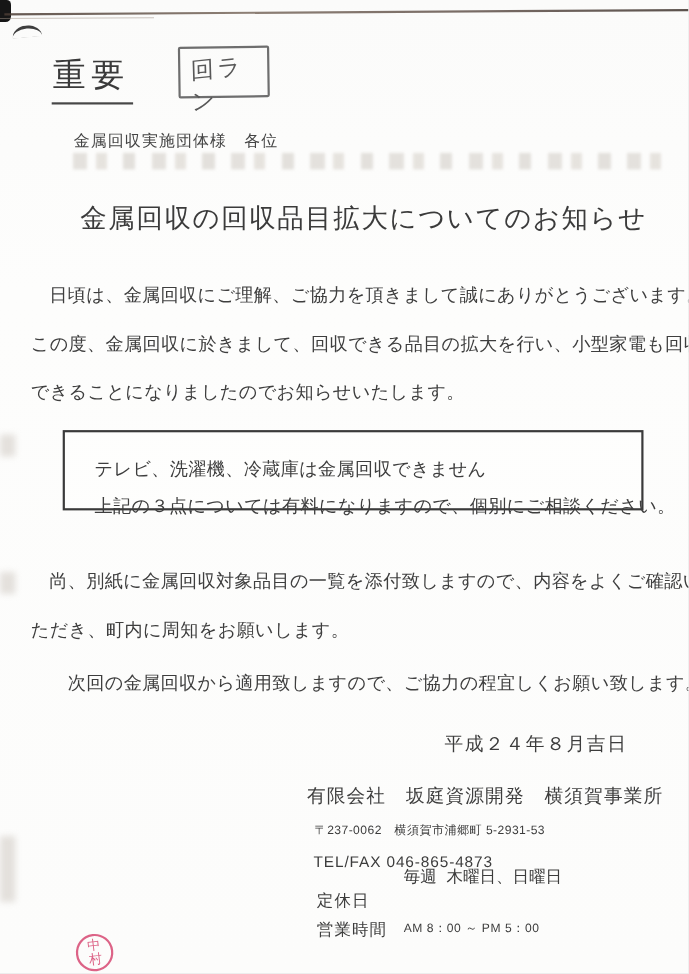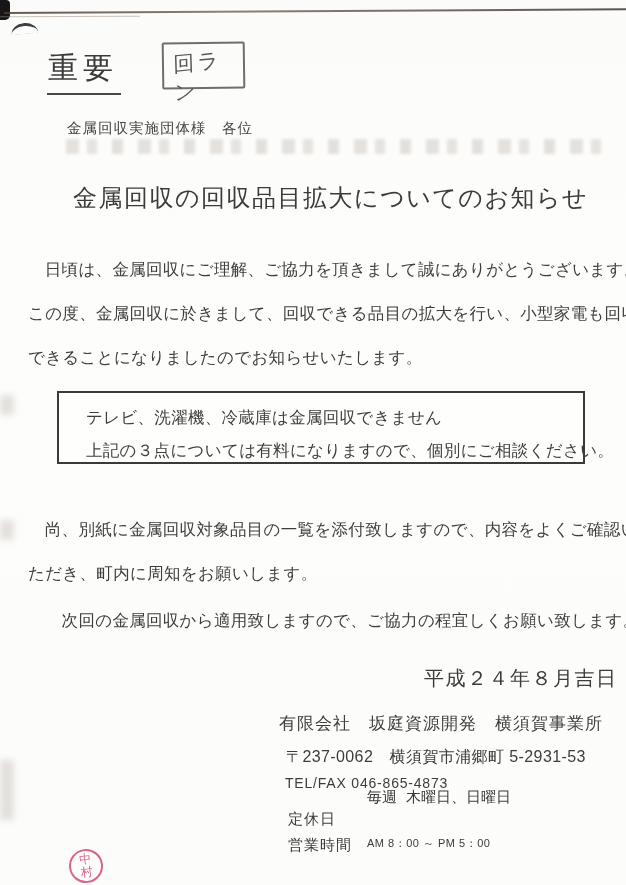--- a/index.html
+++ b/index.html
@@ -53,28 +53,28 @@
   .recipient { left:67px; top:119px; font-size:14.5px; letter-spacing:1px; color:#454545; }
   .title { left:73px; top:182px; font-size:24px; letter-spacing:1.5px; color:#3b3b3b; }
 
   
   .bodyline { font-size:16.5px; letter-spacing:0.3px; color:#3e3e3e; white-space:pre; }
   .p1 { left:28px; top:247px; line-height:44px; }
   .notice-box {
     left:57px; top:391px; width:524px; height:69px;
     border:2px solid #3a3a3a; background:rgba(255,255,255,0.4);
   }
-  .notice-inner { padding:8px 0 0 27px; line-height:33px; }
+  .notice-inner { padding:18px 0 0 27px; line-height:33px; }
   .p2 { left:28px; top:507px; line-height:44px; }
   .p3 { left:28px; top:610px; }
-  .date { left:424px; top:665px; font-size:20px; letter-spacing:1.5px; }
+  .date { left:404px; top:665px; font-size:17px; letter-spacing:1.5px; }
 
   
   .company { left:279px; top:712px; font-size:17px; letter-spacing:1px; color:#3e3e3e; }
-  .address { left:286px; top:747px; font-size:16px; letter-spacing:0.4px; }
+  .address { left:286px; top:747px; font-size:11px; letter-spacing:0.4px; }
   .telfax  { left:285px; top:775px; font-size:14px; letter-spacing:0.8px;text-align:center; }
   .row-label { font-size:15px; letter-spacing:1px; }
   .closed-label { left:288px; top:810px; }
   .closed-value { left:367px; top:788px; font-size:15px;font-family:Liberation Mono, monospace; }
   .hours-label  { left:288px; top:836px; }
   .hours-value  { left:367px; top:836px; font-size:11px; letter-spacing:0.5px; }
 
   
   .stamp {
     left:69px; top:849px; width:30px; height:30px;

